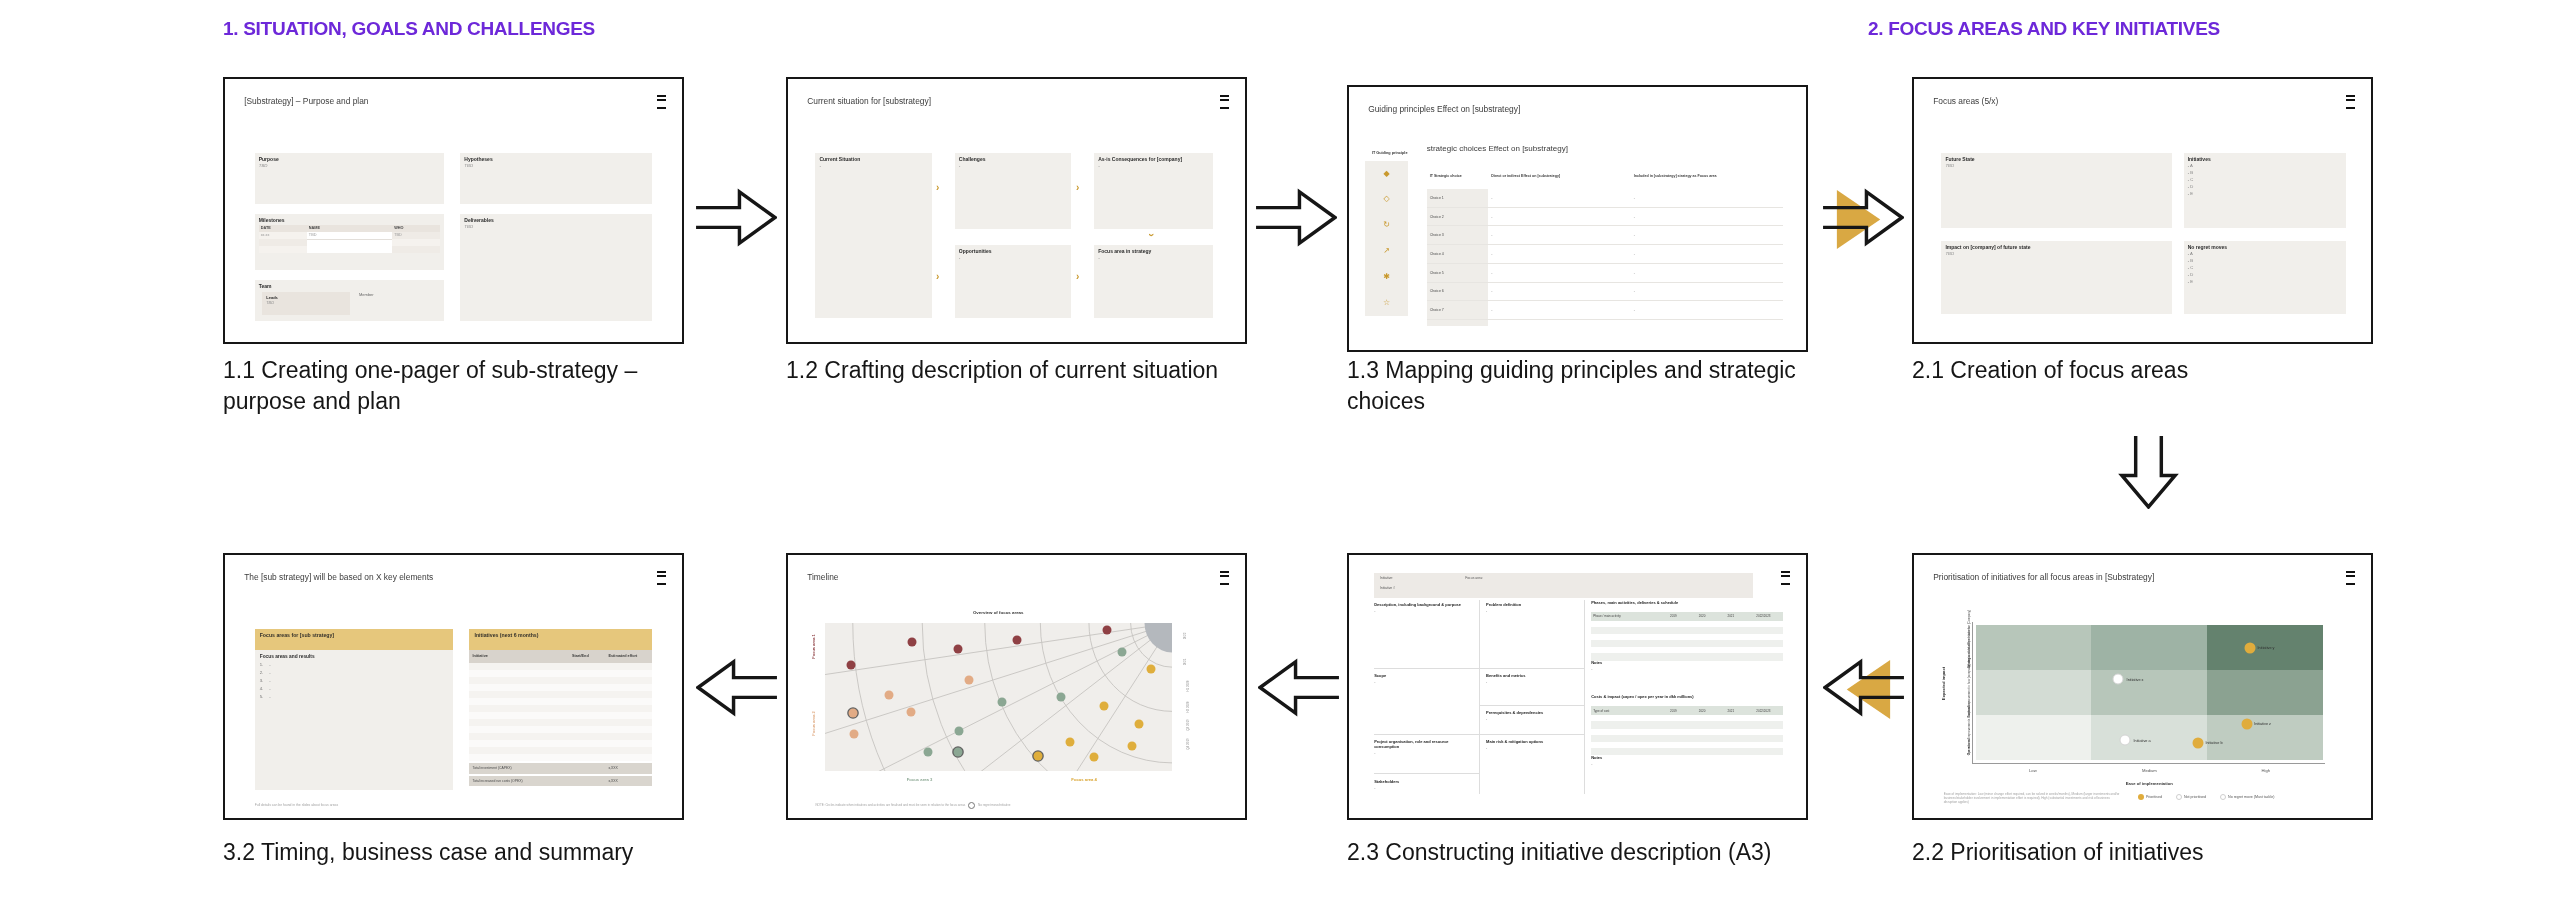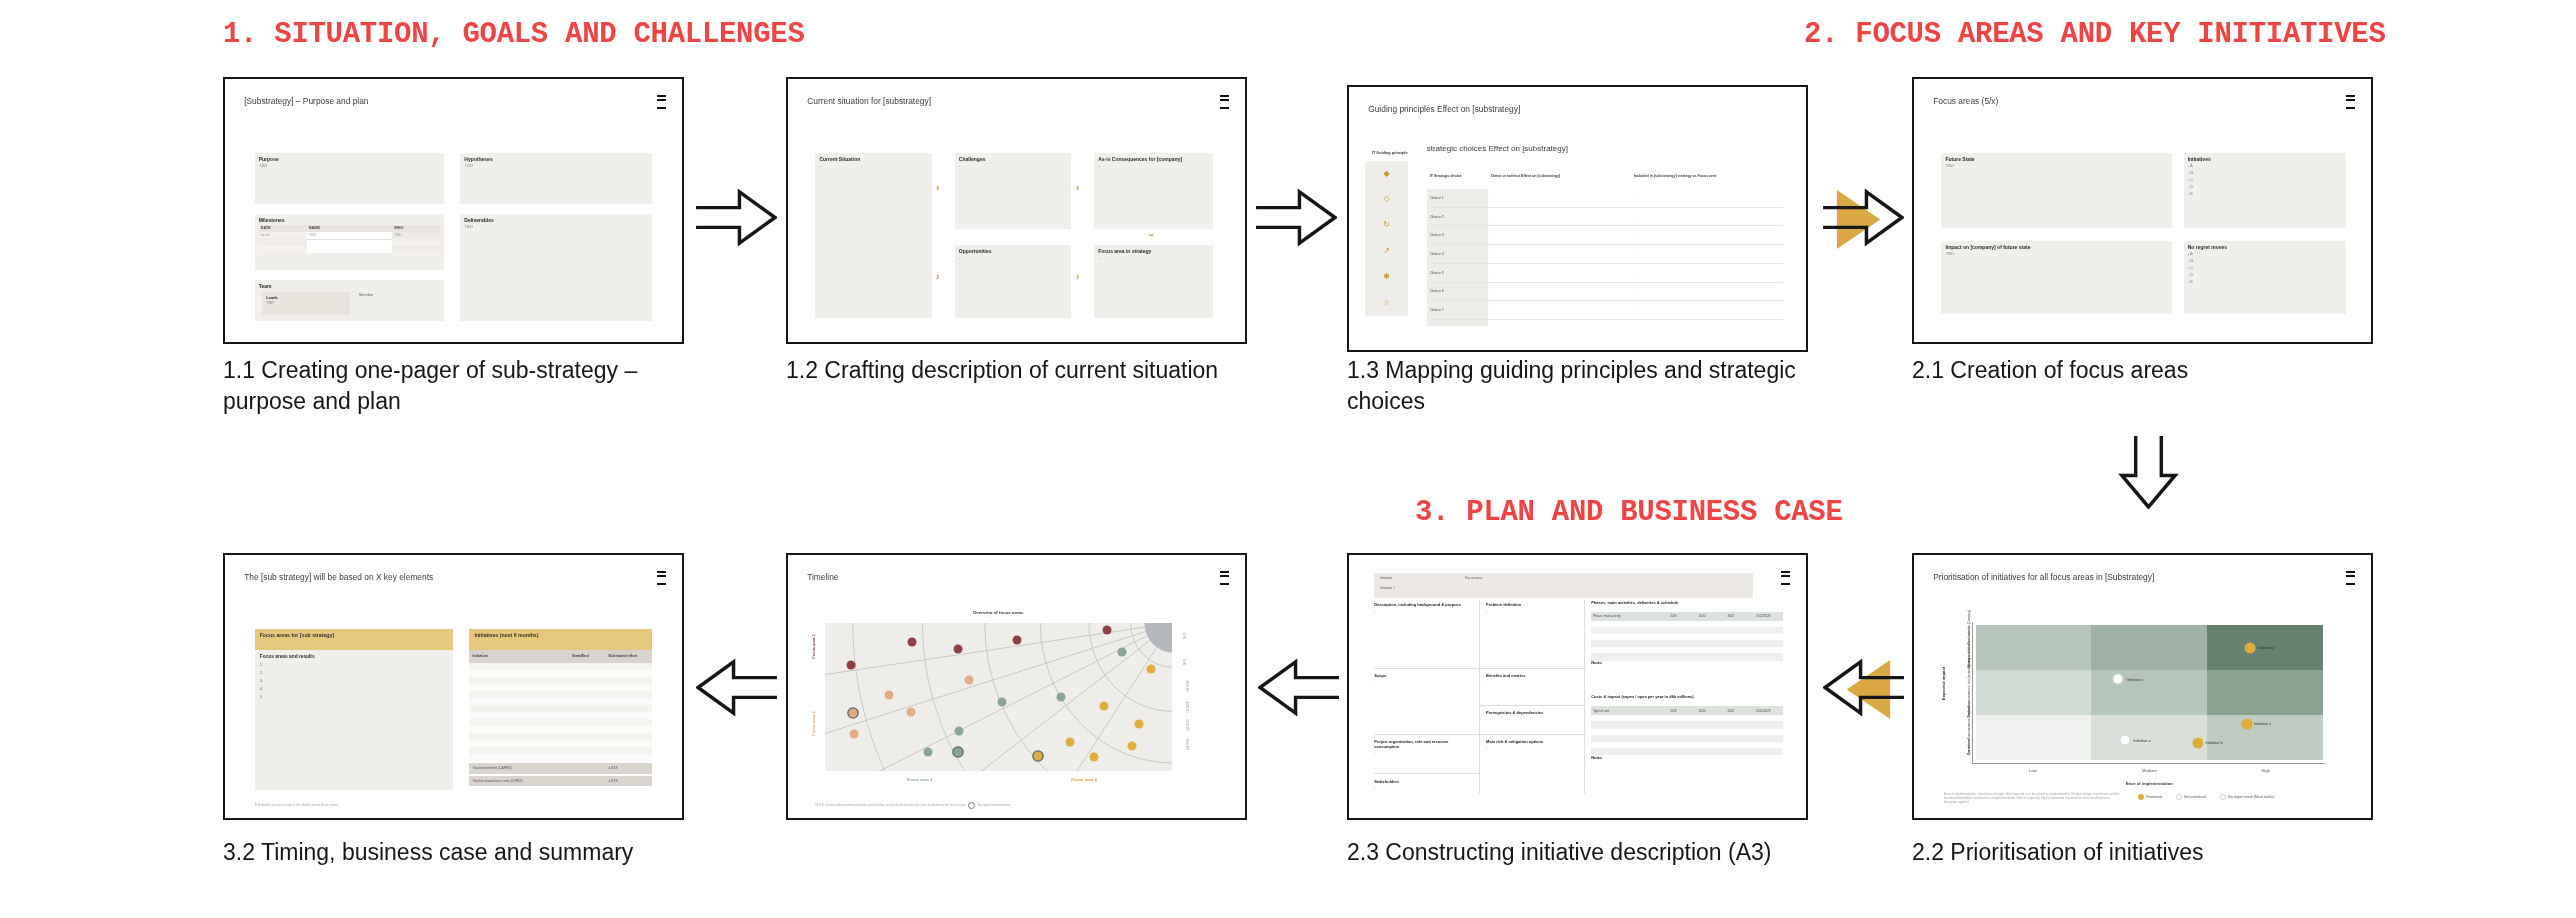--- a/index.html
+++ b/index.html
@@ -1,19 +1,19 @@
 <!DOCTYPE html>
 <html><head>
 <meta charset="utf-8">
 <style>
   html,body{margin:0;padding:0;background:#fff;}
   body{font-family:"Liberation Sans",sans-serif;color:#141414;}
   #stage{position:relative;width:2576px;height:918px;background:#fff;overflow:hidden;}
 
-  .sec-h{position:absolute;font-size:29px;font-weight:bold;letter-spacing:-0.3px;white-space:nowrap;color:#ef4444;font-family:Liberation Mono, monospace;}
+  .sec-h{position:absolute;font-size:19px;font-weight:bold;letter-spacing:-0.3px;white-space:nowrap;color:#6d28d9;}
   .caption{position:absolute;width:470px;font-size:23px;line-height:1.33;color:#161616;}
 
   .thumb{position:absolute;width:461px;height:267px;background:#fff;border:2px solid #161616;box-sizing:border-box;}
   .tt{position:absolute;left:4.2%;top:6.5%;font-size:8.4px;color:#3c3c3c;white-space:nowrap;}
   .logo{position:absolute;right:3.6%;top:6%;width:9px;height:10px;border-top:2px solid #111;border-bottom:2px solid #111;}
   .logo::after{content:"";display:block;height:2px;background:#111;margin-top:2px;}
 
   .bx{position:absolute;background:#f1efeb;box-sizing:border-box;overflow:hidden;}
   .lb{display:block;font-size:5px;font-weight:bold;color:#2b2b2b;padding:3px 4px 0;}
   .vl{display:block;font-size:4.4px;color:#8d8d8d;padding:1px 4px;}
@@ -103,22 +103,21 @@
   .pm-foot{position:absolute;left:6.5%;top:90%;width:39%;font-size:3.1px;color:#a3a3a3;line-height:1.3;}
 
   .arrow{position:absolute;}
 </style>
 </head>
 <body>
 
 <div id="stage">
 
   <div class="sec-h" style="left:223px;top:18px;">1. SITUATION, GOALS AND CHALLENGES</div>
-  <div class="sec-h" style="left:1804px;top:18px;">2. FOCUS AREAS AND KEY INITIATIVES</div>
-  <div class="sec-h" style="left:1415px;top:496px;">3. PLAN AND BUSINESS CASE</div>
+  <div class="sec-h" style="left:1868px;top:18px;">2. FOCUS AREAS AND KEY INITIATIVES</div>
 
   <div class="thumb" style="left:223px;top:77px;">
     <span class="tt">[Substrategy] – Purpose and plan</span>
     <span class="logo"></span>
     <div class="bx" style="left:6.5%;top:28%;width:41.5%;height:19.5%;">
       <b class="lb">Purpose</b>
       <i class="vl">TBD</i>
     </div>
     <div class="bx" style="left:51.5%;top:28%;width:42%;height:19.5%;">
       <b class="lb">Hypotheses</b>

